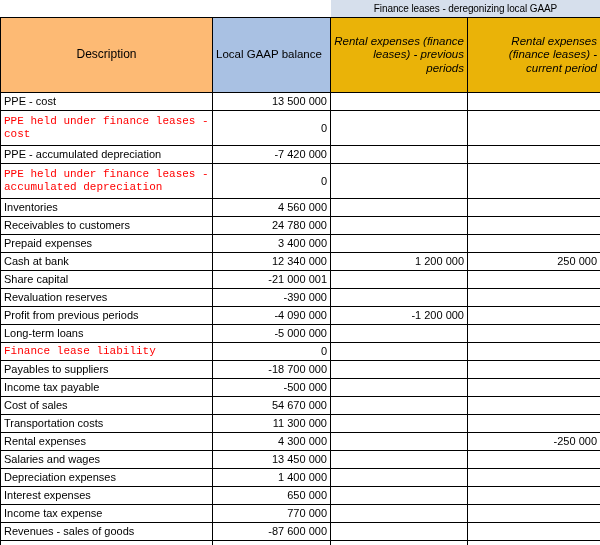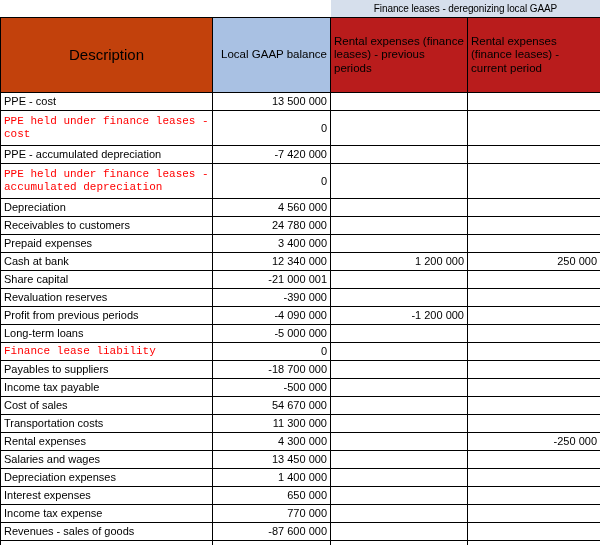--- a/index.html
+++ b/index.html
@@ -58,36 +58,37 @@
     font-weight: normal;
     text-align: center;
     padding: 0 2px;
     color: #000000;
     white-space: nowrap;
     letter-spacing: -0.1px;
   }
 
   
   th.h-desc {
-    background: #c2410c;
+    background: #fdba74;
     text-align: center;
     font-weight: bold;
-    font-size: 15px;
+    font-size: 12px;
     height: 74px;
   }
   th.h-gaap {
     background: #a9c1e3;
-    text-align: right;
+    text-align: left;
     font-weight: bold;
     font-size: 11.5px;
     height: 74px;
   }
   th.h-sub {
-    background: #b91c1c;
-    text-align: left;
+    background: #eab308;
+    text-align: right;
+    font-style: italic;
     font-weight: bold;
     font-size: 11.5px;
     height: 57px;
   }
 
   
   tr.data-row td {
     height: 17px;
     background: #ffffff;
   }
@@ -147,21 +148,21 @@
           <td class="num"></td>
           <td class="num"></td>
         </tr>
         <tr class="data-row tall">
           <td class="desc red">PPE held under finance leases - accumulated depreciation</td>
           <td class="num">0</td>
           <td class="num"></td>
           <td class="num"></td>
         </tr>
         <tr class="data-row">
-          <td class="desc">Depreciation</td>
+          <td class="desc">Inventories</td>
           <td class="num">4 560 000</td>
           <td class="num"></td>
           <td class="num"></td>
         </tr>
         <tr class="data-row">
           <td class="desc">Receivables to customers</td>
           <td class="num">24 780 000</td>
           <td class="num"></td>
           <td class="num"></td>
         </tr>

